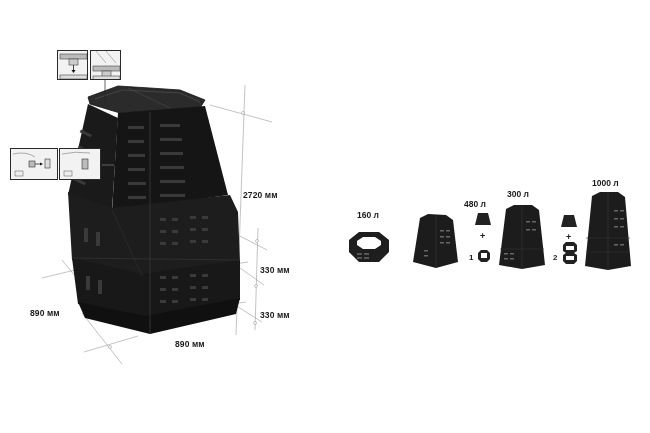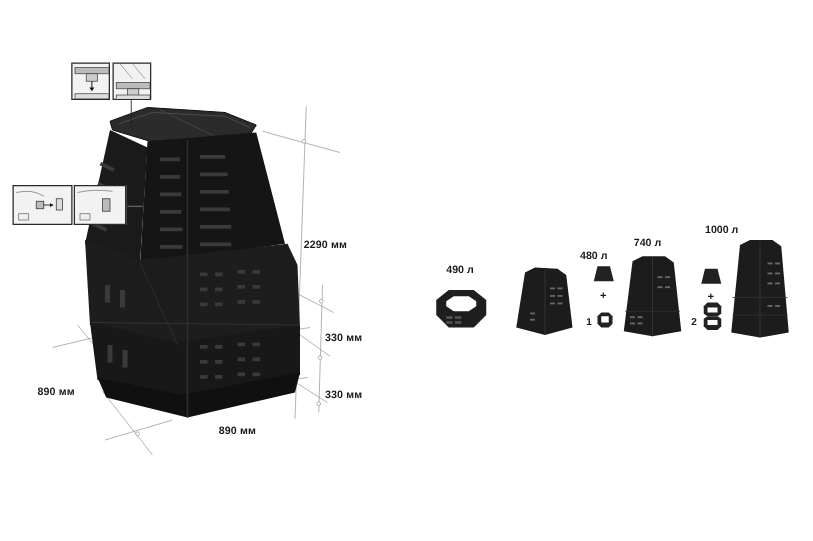--- a/index.html
+++ b/index.html
@@ -150,28 +150,28 @@
   </svg>
 </div>
 <div class="inset" style="left:59px;top:148px;width:42px;height:32px;">
   <svg width="42" height="32" viewBox="0 0 42 32">
     <path d="M 2 5 Q 15 2 30 4" stroke="#777" stroke-width="0.6" fill="none"></path>
     <rect x="22" y="10" width="6" height="10" fill="#bbb" stroke="#333" stroke-width="0.6"></rect>
     <rect x="4" y="22" width="8" height="5" fill="#eee" stroke="#555" stroke-width="0.5"></rect>
   </svg>
 </div>
 
-<div class="dim-label" style="left:243px;top:190px;">2290 мм</div>
+<div class="dim-label" style="left:243px;top:190px;">2720 мм</div>
 <div class="dim-label" style="left:260px;top:265px;">330 мм</div>
 <div class="dim-label" style="left:260px;top:310px;">330 мм</div>
 <div class="dim-label" style="left:30px;top:308px;">890 мм</div>
 <div class="dim-label" style="left:175px;top:339px;">890 мм</div>
 
 <div>
-  <div class="cap-label" style="left:357px;top:210px;">490 л</div>
+  <div class="cap-label" style="left:357px;top:210px;">160 л</div>
   <svg style="left:345px;top:228px;" width="48" height="40" viewBox="0 0 48 40">
     <path d="M 4 12 L 14 4 L 34 4 L 44 12 L 44 24 L 34 34 L 14 34 L 4 24 Z" fill="#1e1e1e"></path>
     <path d="M 12 13 L 18 9 L 30 9 L 36 13 L 36 17 L 30 21 L 18 21 L 12 17 Z" fill="#fff"></path>
     <g fill="#555">
         <rect x="12" y="25" width="5" height="2"></rect>
         <rect x="12" y="29" width="5" height="2"></rect>
         <rect x="19" y="25" width="5" height="2"></rect>
         <rect x="19" y="29" width="5" height="2"></rect>
       </g>
   </svg>
@@ -189,21 +189,21 @@
         <rect x="36" y="24" width="4" height="1.5"></rect>
         <rect x="30" y="30" width="4" height="1.5"></rect>
         <rect x="36" y="30" width="4" height="1.5"></rect>
         <rect x="14" y="38" width="4" height="1.5"></rect>
         <rect x="14" y="43" width="4" height="1.5"></rect>
       </g>
   </svg>
 </div>
 
 <div>
-  <div class="cap-label" style="left:507px;top:189px;">740 л</div>
+  <div class="cap-label" style="left:507px;top:189px;">300 л</div>
   <svg style="left:474px;top:210px;" width="18" height="18" viewBox="0 0 18 18">
     <path d="M 4 3 L 14 3 L 17 15 L 1 15 Z" fill="#222"></path>
   </svg>
   <div class="plus" style="left:480px;top:231px;">+</div>
   <div class="num-label" style="left:469px;top:253px;">1</div>
   <svg style="left:476px;top:249px;" width="16" height="14" viewBox="0 0 16 14">
     <path d="M 2 4 L 5 1 L 11 1 L 14 4 L 14 10 L 11 13 L 5 13 L 2 10 Z" fill="#222"></path>
     <rect x="5" y="4" width="6" height="5" fill="#fff"></rect>
   </svg>
   <svg style="left:496px;top:203px;" width="52" height="68" viewBox="0 0 52 68">
@@ -217,21 +217,21 @@
         <rect x="36" y="26" width="4" height="1.5"></rect>
         <rect x="8" y="50" width="4" height="1.5"></rect>
         <rect x="8" y="55" width="4" height="1.5"></rect>
         <rect x="14" y="50" width="4" height="1.5"></rect>
         <rect x="14" y="55" width="4" height="1.5"></rect>
       </g>
   </svg>
 </div>
 
 <div>
-  <div class="cap-label" style="left:564px;top:178px;">1000 л</div>
+  <div class="cap-label" style="left:592px;top:178px;">1000 л</div>
   <svg style="left:560px;top:212px;" width="18" height="18" viewBox="0 0 18 18">
     <path d="M 4 3 L 14 3 L 17 15 L 1 15 Z" fill="#222"></path>
   </svg>
   <div class="plus" style="left:566px;top:232px;">+</div>
   <div class="num-label" style="left:553px;top:253px;">2</div>
   <svg style="left:561px;top:241px;" width="18" height="24" viewBox="0 0 18 24">
     <path d="M 2 4 L 5 1 L 13 1 L 16 4 L 16 10 L 13 12 L 5 12 L 2 10 Z" fill="#222"></path>
     <path d="M 2 14 L 5 12 L 13 12 L 16 14 L 16 20 L 13 23 L 5 23 L 2 20 Z" fill="#222"></path>
     <rect x="5" y="5" width="8" height="4" fill="#fff"></rect>
     <rect x="5" y="15" width="8" height="4" fill="#fff"></rect>

